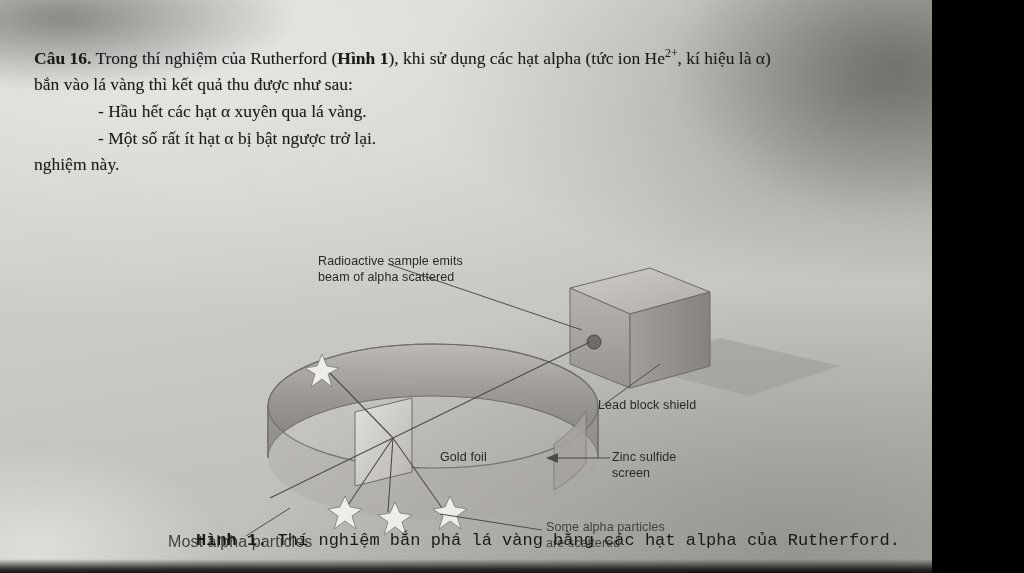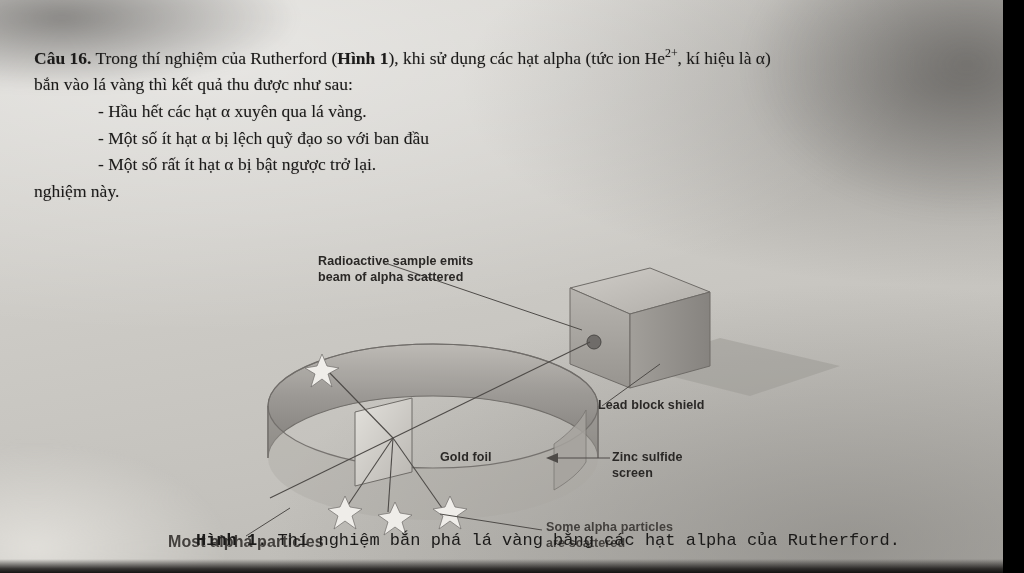--- a/index.html
+++ b/index.html
@@ -2,21 +2,21 @@
 <html><head>
 <meta charset="utf-8">
 <style>
   html, body {
     margin: 0;
     padding: 0;
     background: #000;
   }
   #page {
     position: relative;
-    width: 1003px;
+    width: 932px;
     height: 573px;
     overflow: hidden;
     background: #f97316;
     font-family: "Liberation Serif", serif;
   }
 
   
   .paper {
     position: absolute;
     inset: 0;
@@ -92,41 +92,39 @@
   }
   .fig-caption .bold { font-weight: bold; }
 
   .lbl {
     position: absolute;
     font-family: "Liberation Sans", sans-serif;
     color: #2a2826;
     font-size: 12.5px;
     line-height: 1.25;
     letter-spacing: .1px;
-    font-weight: bold;
   }
   .lbl.faint { color: #43403d; }
   .lbl.small { font-size: 16px; }
 </style>
 </head>
 <body>
 
 <div id="page">
   <div class="paper"></div>
   <div class="shadow-top-left"></div>
   <div class="shadow-right"></div>
   <div class="shadow-bottom-left"></div>
 
   <div class="textblock">
     <p>
       <span class="bold">Câu 16.</span><span> Trong thí nghiệm của Rutherford (</span><span class="bold">Hình 1</span><span>), khi sử dụng các hạt alpha (tức ion He</span><sup>2+</sup><span>, kí hiệu là α)</span>
     </p>
     <p>bắn vào lá vàng thì kết quả thu được như sau:</p>
     <p class="indent-1">- Hầu hết các hạt α xuyên qua lá vàng.</p>
-    <p class="indent-1">- Một số ít hạt α bị lệch quỹ đạo so với ban đầu</p>
     <p class="indent-1">- Một số rất ít hạt α bị bật ngược trở lại.</p>
     <p>nghiệm này.</p>
   </div>
 
   <div class="figure">
     <svg width="790" height="300" viewBox="0 0 790 300" xmlns="http://www.w3.org/2000/svg">
       <defs>
         <linearGradient id="gband" x1="0" y1="0" x2="0" y2="1">
           <stop offset="0%" stop-color="#bdbab5"></stop>
           <stop offset="45%" stop-color="#9b9894"></stop>

